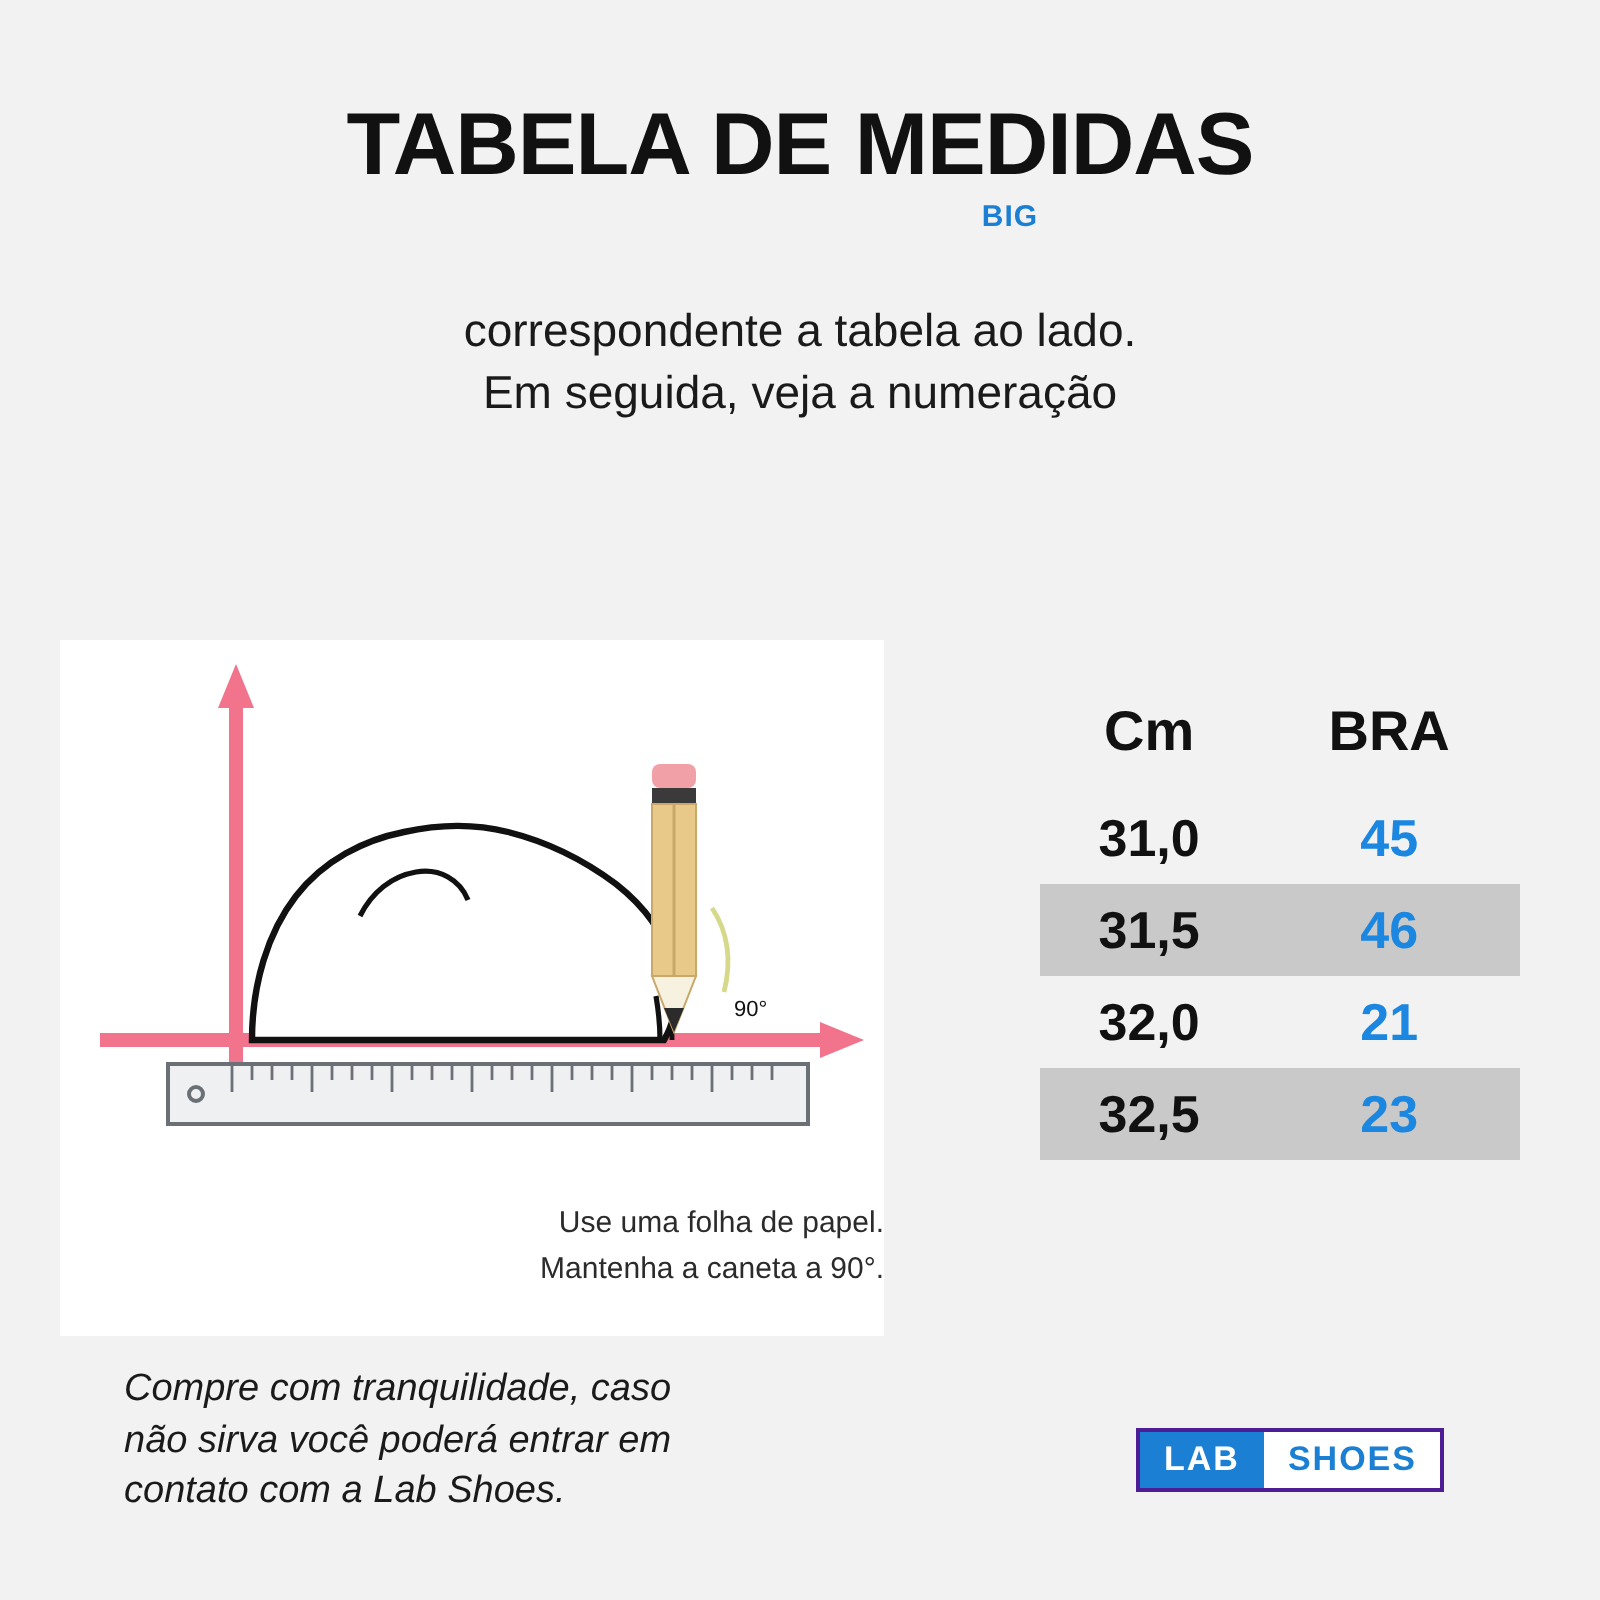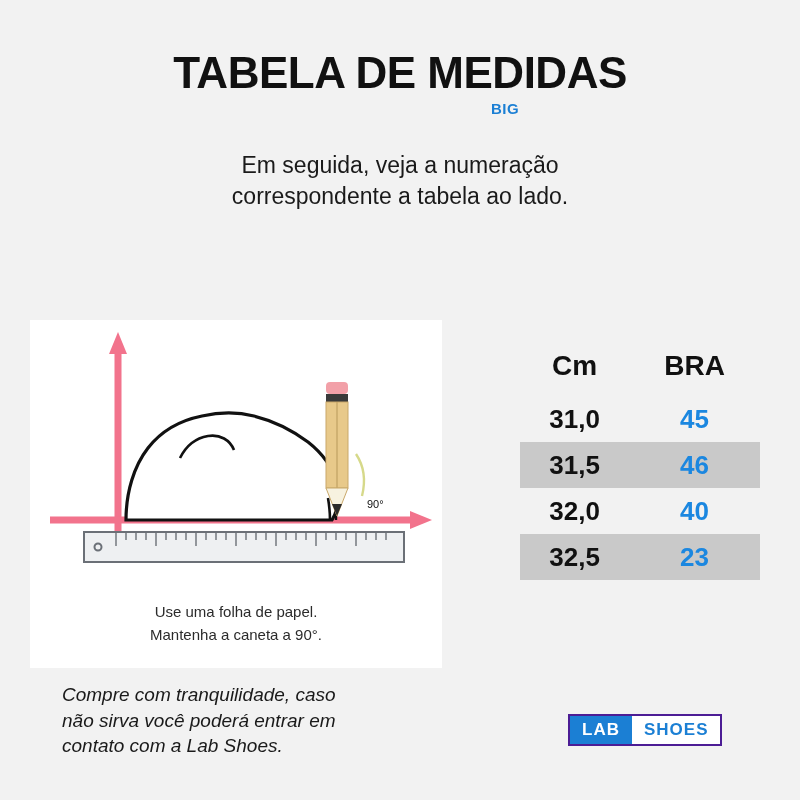--- a/index.html
+++ b/index.html
@@ -74,21 +74,21 @@
     background: #ffffff;
   }
   .figure-svg {
     display: block;
   }
   .figure-caption {
     position: absolute;
     left: 0;
     bottom: 22px;
     width: 412px;
-    text-align: center;
+    text-align: right;
     font-size: 15px;
     color: #2b2b2b;
     line-height: 1.5;
   }
 
   
   .note {
     position: absolute;
     left: 62px;
     top: 682px;
@@ -164,22 +164,22 @@
 </head>
 <body>
 
 <div class="page">
 
   <div class="title">TABELA DE MEDIDAS</div>
   <div class="subtitle-big">BIG</div>
 
   <div class="instructions">
     <div class="para">
+      <div>correspondente a tabela ao lado.</div>
       <div>Em seguida, veja a numeração</div>
-      <div>correspondente a tabela ao lado.</div>
     </div>
   </div>
 
   <div class="figure-card">
     <svg class="figure-svg" width="412" height="348" viewBox="0 0 412 348">
 
       <g>
         <line x1="88" y1="30" x2="88" y2="232" stroke="#f2738c" stroke-width="7"></line>
         <polygon points="88,12 79,34 97,34" fill="#f2738c"></polygon>
         <line x1="20" y1="200" x2="388" y2="200" stroke="#f2738c" stroke-width="7"></line>
@@ -265,21 +265,21 @@
         <tr>
           <td class="cm">31,0</td>
           <td class="bra">45</td>
         </tr>
         <tr class="alt">
           <td class="cm">31,5</td>
           <td class="bra">46</td>
         </tr>
         <tr>
           <td class="cm">32,0</td>
-          <td class="bra">40</td>
+          <td class="bra">21</td>
         </tr>
         <tr class="alt">
           <td class="cm">32,5</td>
           <td class="bra">23</td>
         </tr>
       </tbody>
     </table>
   </div>
 
   <div class="logo">

